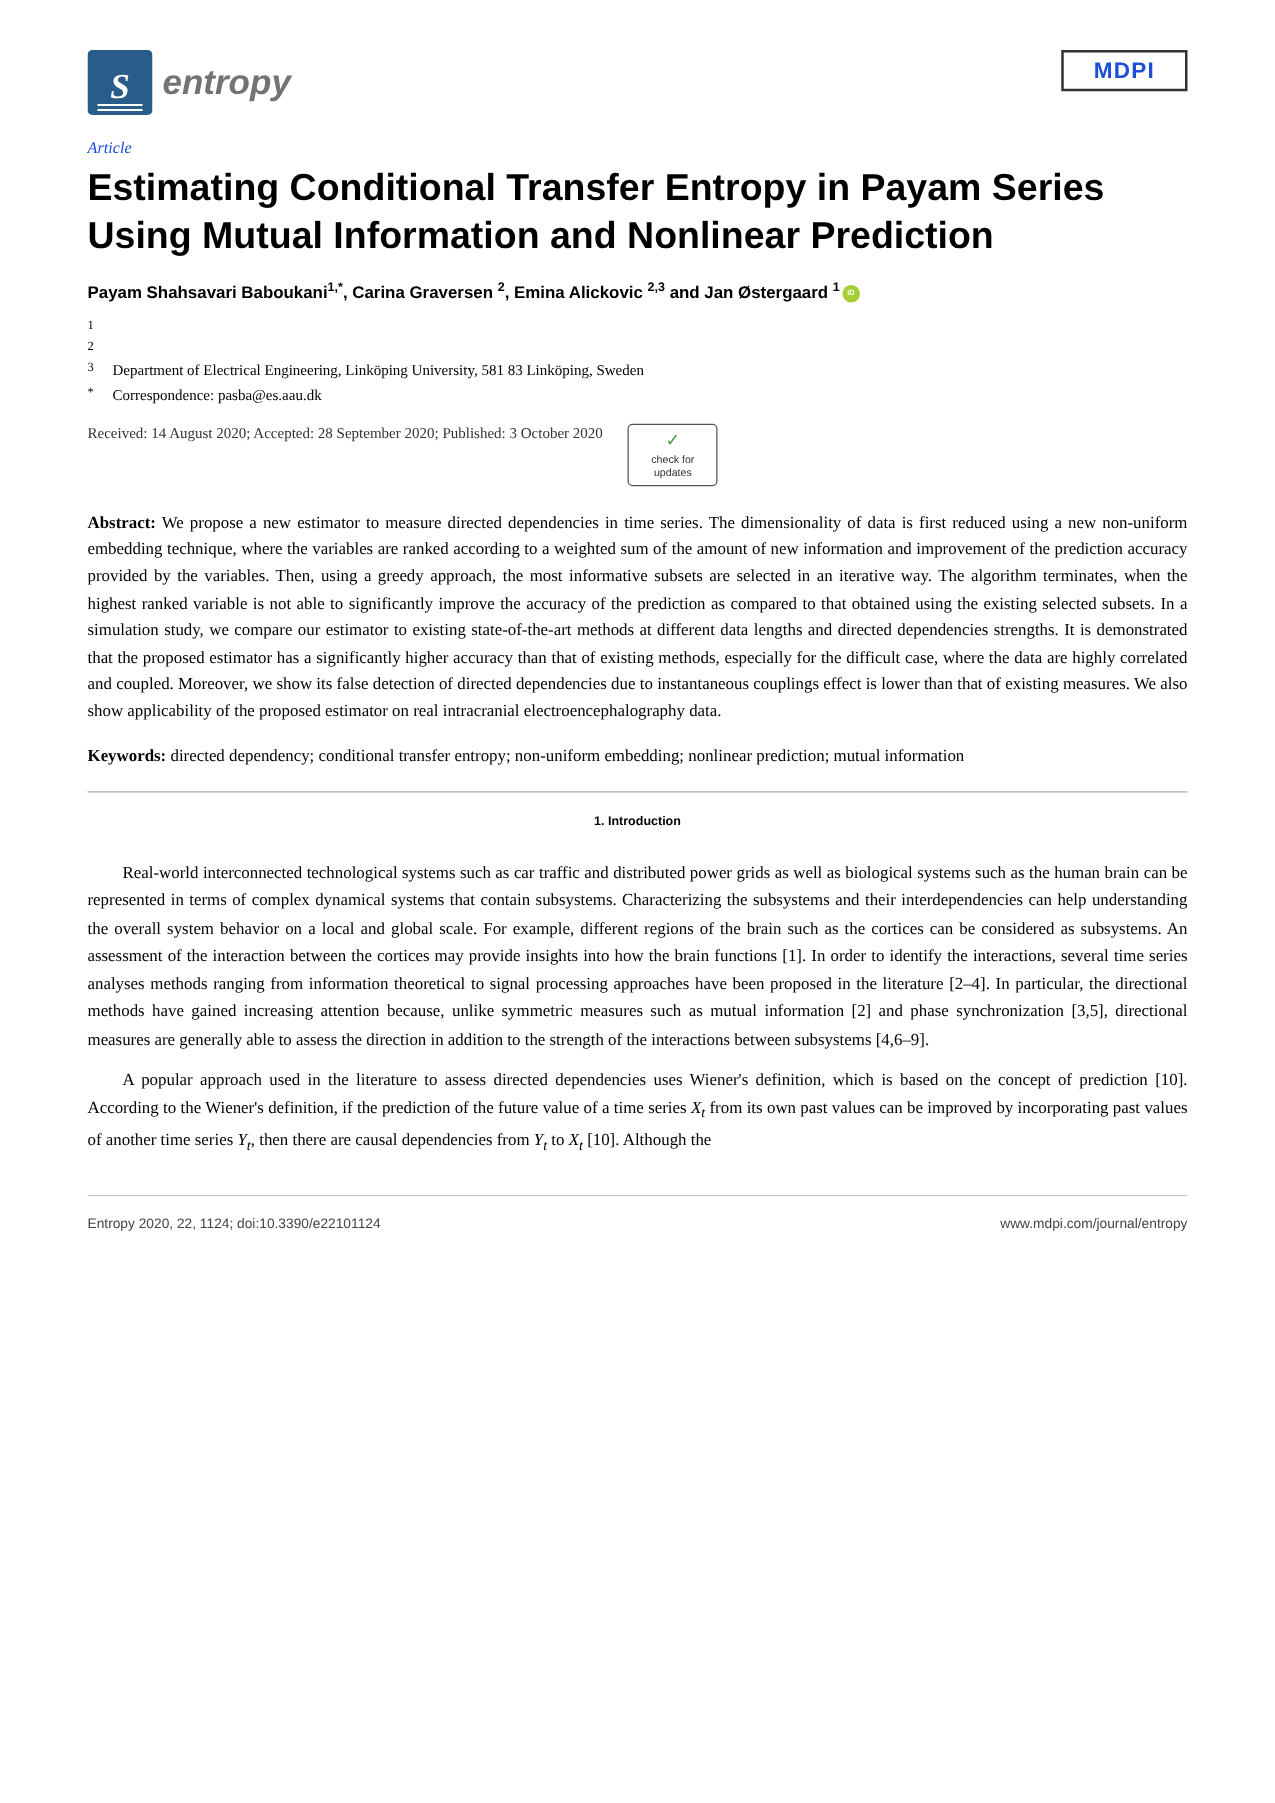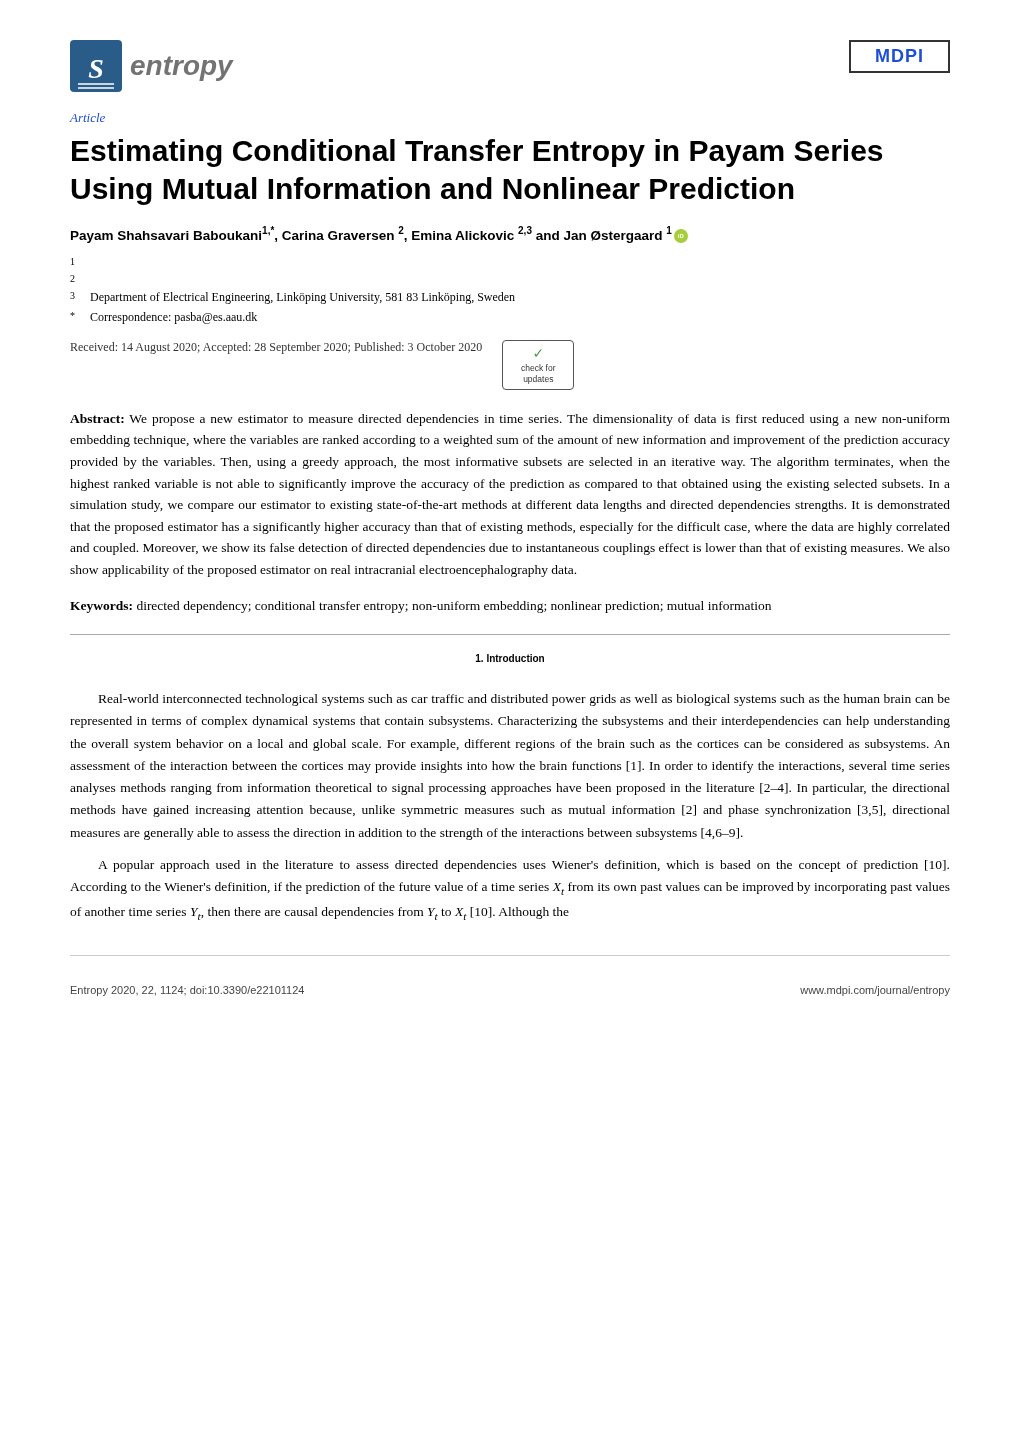--- a/index.html
+++ b/index.html
@@ -246,16 +246,16 @@
 <div class="section-title">
   <span>1.</span>
   <span>Introduction</span>
 </div>
 
 <div class="body-text">
   <p class="indent">Real-world interconnected technological systems such as car traffic and distributed power grids as well as biological systems such as the human brain can be represented in terms of complex dynamical systems that contain subsystems. Characterizing the subsystems and their interdependencies can help understanding the overall system behavior on a local and global scale. For example, different regions of the brain such as the cortices can be considered as subsystems. An assessment of the interaction between the cortices may provide insights into how the brain functions [1]. In order to identify the interactions, several time series analyses methods ranging from information theoretical to signal processing approaches have been proposed in the literature [2–4]. In particular, the directional methods have gained increasing attention because, unlike symmetric measures such as mutual information [2] and phase synchronization [3,5], directional measures are generally able to assess the direction in addition to the strength of the interactions between subsystems [4,6–9].</p>
   <p class="indent">A popular approach used in the literature to assess directed dependencies uses Wiener's definition, which is based on the concept of prediction [10]. According to the Wiener's definition, if the prediction of the future value of a time series <em>X<sub>t</sub></em> from its own past values can be improved by incorporating past values of another time series <em>Y<sub>t</sub></em>, then there are causal dependencies from <em>Y<sub>t</sub></em> to <em>X<sub>t</sub></em> [10]. Although the</p>
 </div>
 
-<div style="display:flex; justify-content:space-between; margin-top: 30px; border-top: 1px solid #ccc; padding-top: 24px;">
+<div style="display:flex; justify-content:space-between; margin-top: 30px; border-top: 1px solid #ccc; padding-top: 12px;">
   <span class="footer-journal">Entropy 2020, 22, 1124; doi:10.3390/e22101124</span>
   <span class="footer-journal">www.mdpi.com/journal/entropy</span>
 </div>
 
 </body></html>

